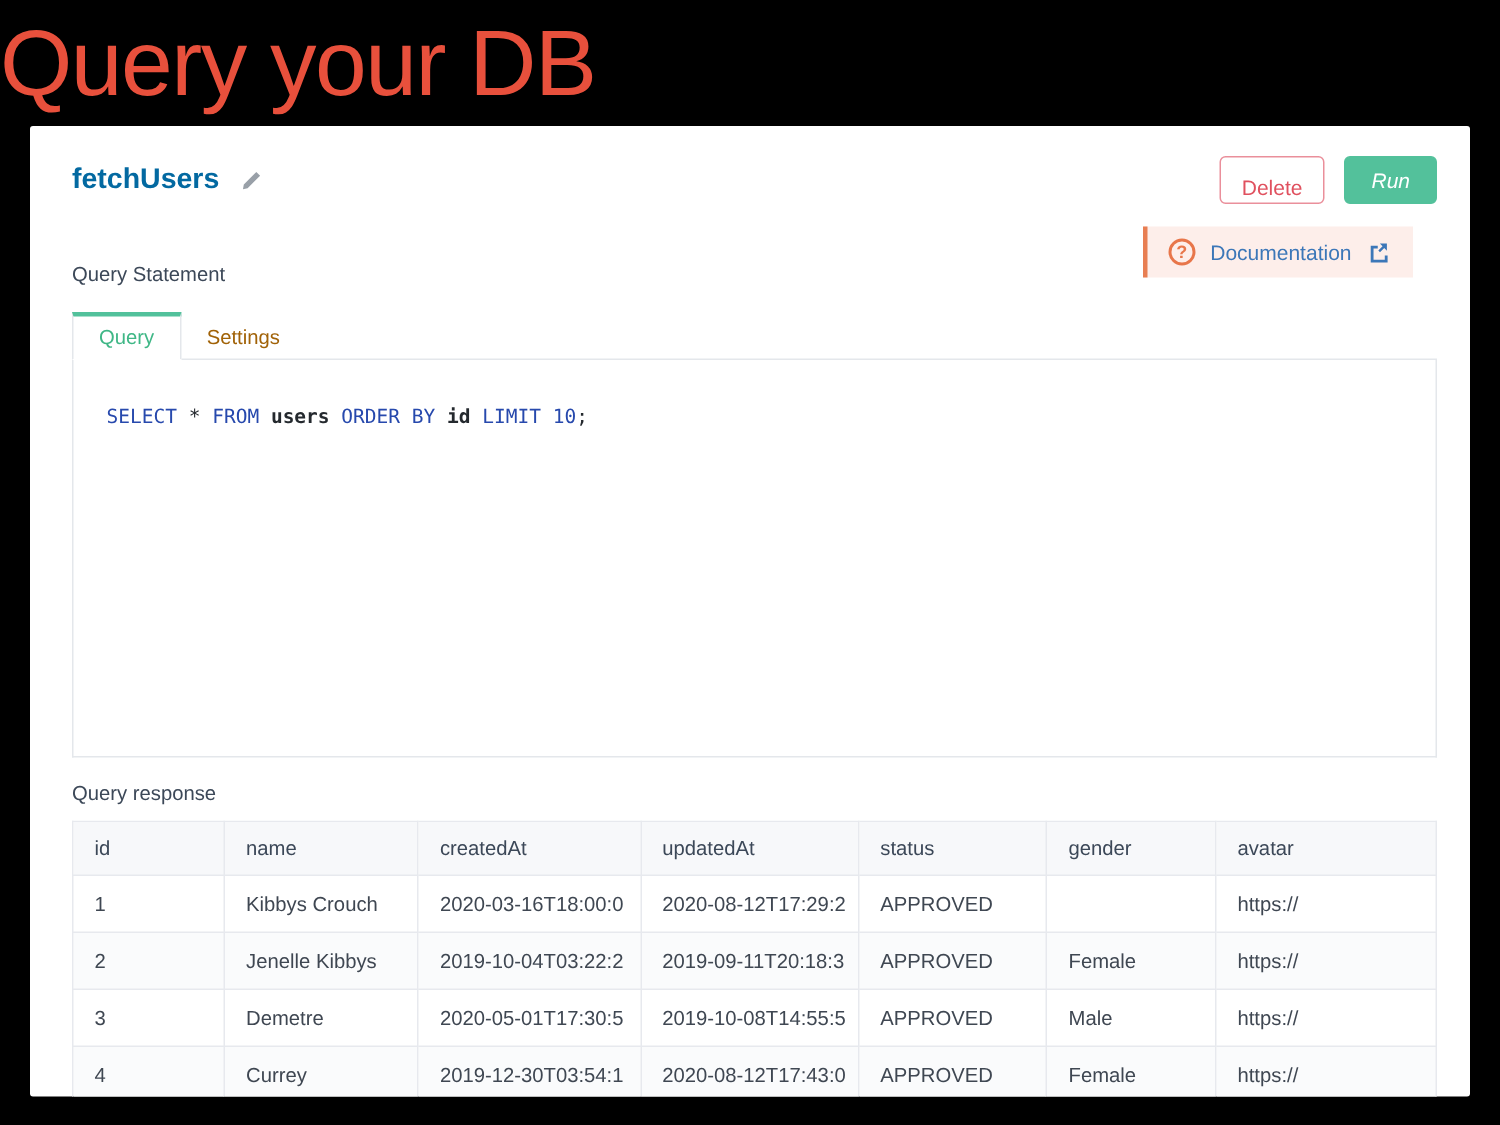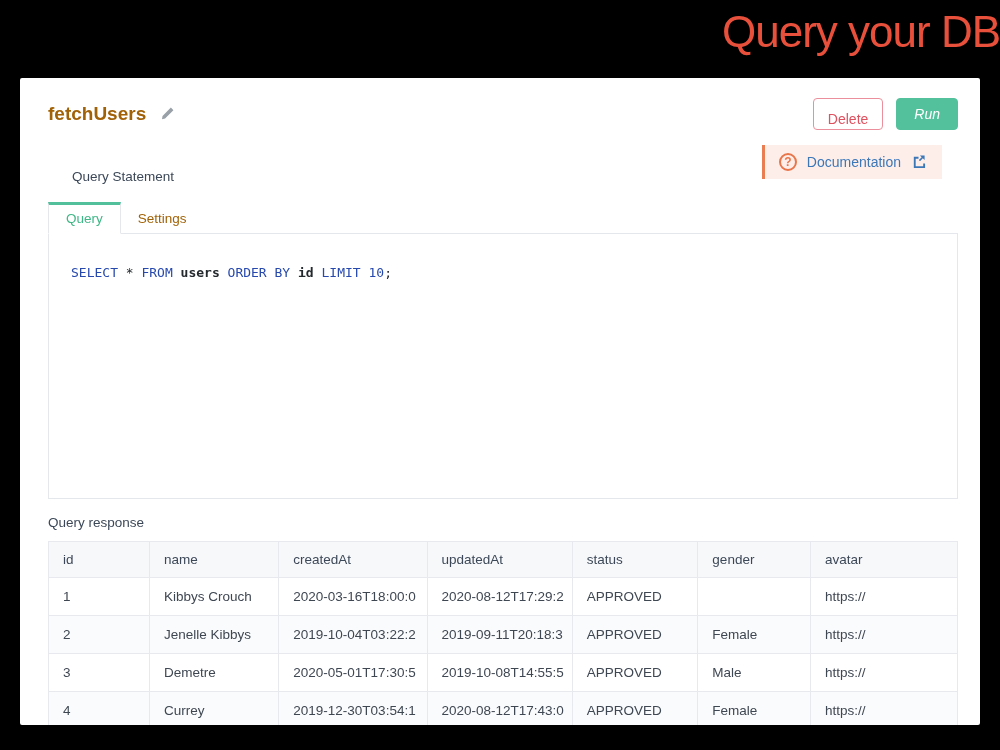--- a/index.html
+++ b/index.html
@@ -1,40 +1,40 @@
 <!DOCTYPE html>
 <html><head>
 <meta charset="utf-8">
 <style>
   * { margin:0; padding:0; box-sizing:border-box; }
   html,body { width:1000px; height:750px; background:#000; font-family:"Liberation Sans", sans-serif; overflow:hidden; }
 
   .page-title {
-    text-align:right;
-    font-size:44px;
+    text-align:left;
+    font-size:62px;
     font-weight:500;
     color:#e8503c;
     letter-spacing:-1px;
-    margin:6px auto 19px;
+    margin:6px auto 4px;
     line-height:1.2;
   }
 
   .panel {
     margin:0 20px;
     height:647px;
     background:#fff;
     border-radius:2px;
     padding:0 22px 0 28px;
     overflow:hidden;
     position:relative;
   }
 
   
   .panel-header { display:flex; align-items:center; margin-top:19px; height:34px; }
-  .q-name { font-size:19px; font-weight:bold; color:#a16207; }
+  .q-name { font-size:19px; font-weight:bold; color:#0369a1; }
   .pencil-btn { margin-left:14px; cursor:pointer; display:inline-flex; align-items:center; }
   .controls { margin-left:auto; display:flex; align-items:center; gap:13px; }
   .resource-select {
     width:220px; height:34px; border:1px solid #d4d9de; border-radius:14px;
     display:flex; align-items:center; padding:0 12px; gap:9px; background:#fff; cursor:pointer;
   }
   .resource-select .val { font-size:14px; color:#3d4854; flex:1; }
   .btn-delete {
     height:32px; padding:12px 14px; background:#fff; border:1px solid #ea8f9b; border-radius:4px;
     color:#e0515f; font-size:14px; font-family:"Liberation Sans",sans-serif; cursor:pointer;
@@ -51,21 +51,21 @@
     background:#fdeeea; border-left:3px solid #e87e52;
     padding:8px 16px 8px 14px; cursor:pointer; margin-right:16px;
   }
   .qmark {
     width:18px; height:18px; border:2px solid #e8764a; border-radius:50%;
     color:#e8764a; font-size:12px; font-weight:bold; display:flex; align-items:center; justify-content:center;
   }
   .doc-label { color:#3c77b8; font-size:14px; }
 
   .section-label { font-size:13.5px; color:#3c4858; }
-  .label-qs { margin-top:-10px;margin-left:24px; }
+  .label-qs { margin-top:-10px; }
   .label-resp { margin-top:16px; }
 
   
   .tabbar { display:flex; margin-top:18px; border-bottom:1px solid #e4e7eb; align-items:flex-end; }
   .tab { font-size:13.5px; padding:6px 17px 7px; cursor:pointer; }
   .tab.active {
     color:#3fb786; background:#fff;
     border-left:1px solid #e4e7eb; border-right:1px solid #e4e7eb; border-top:3px solid #52c19b;
     margin-bottom:-1px; border-bottom:1px solid #fff;
   }

